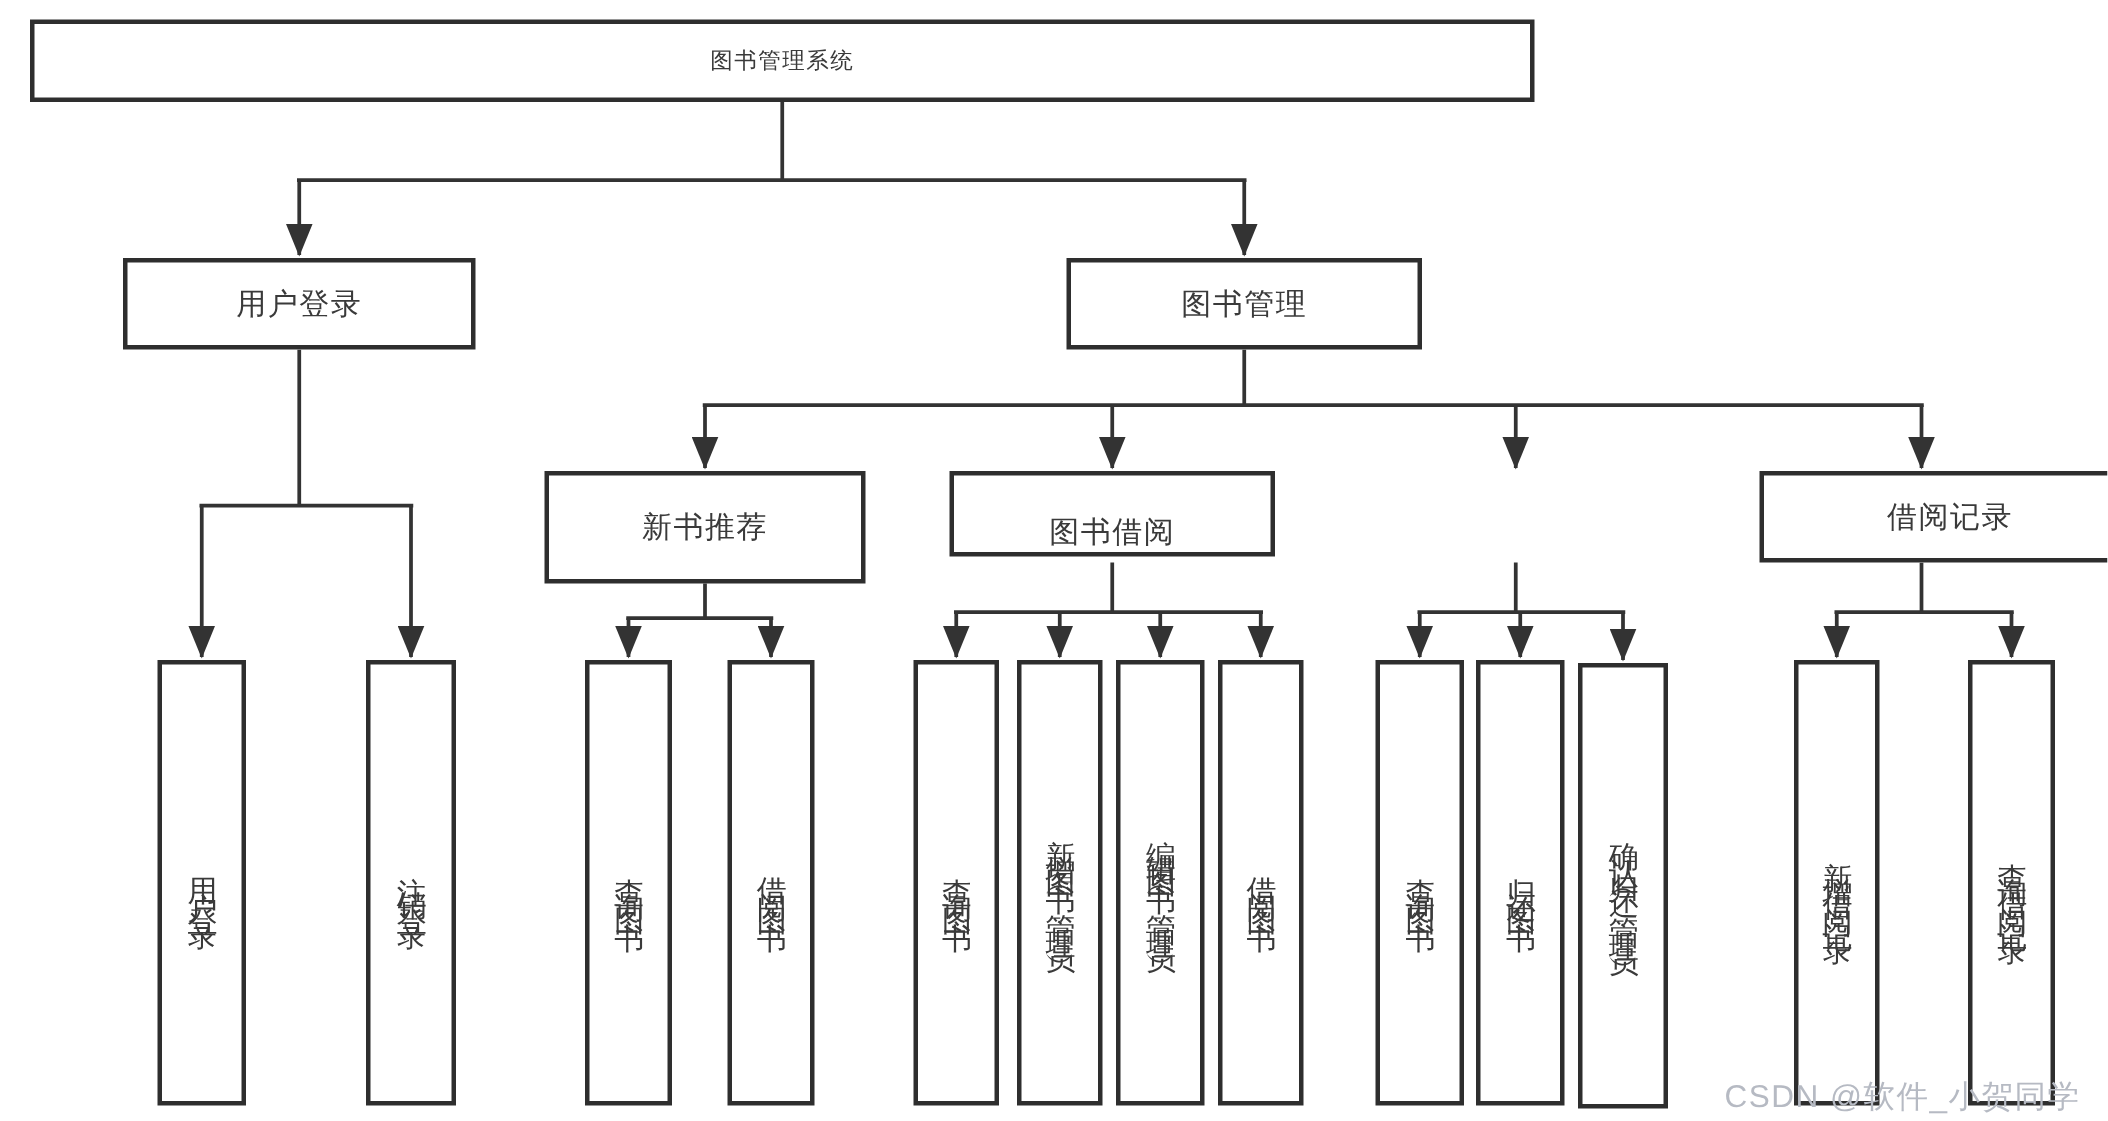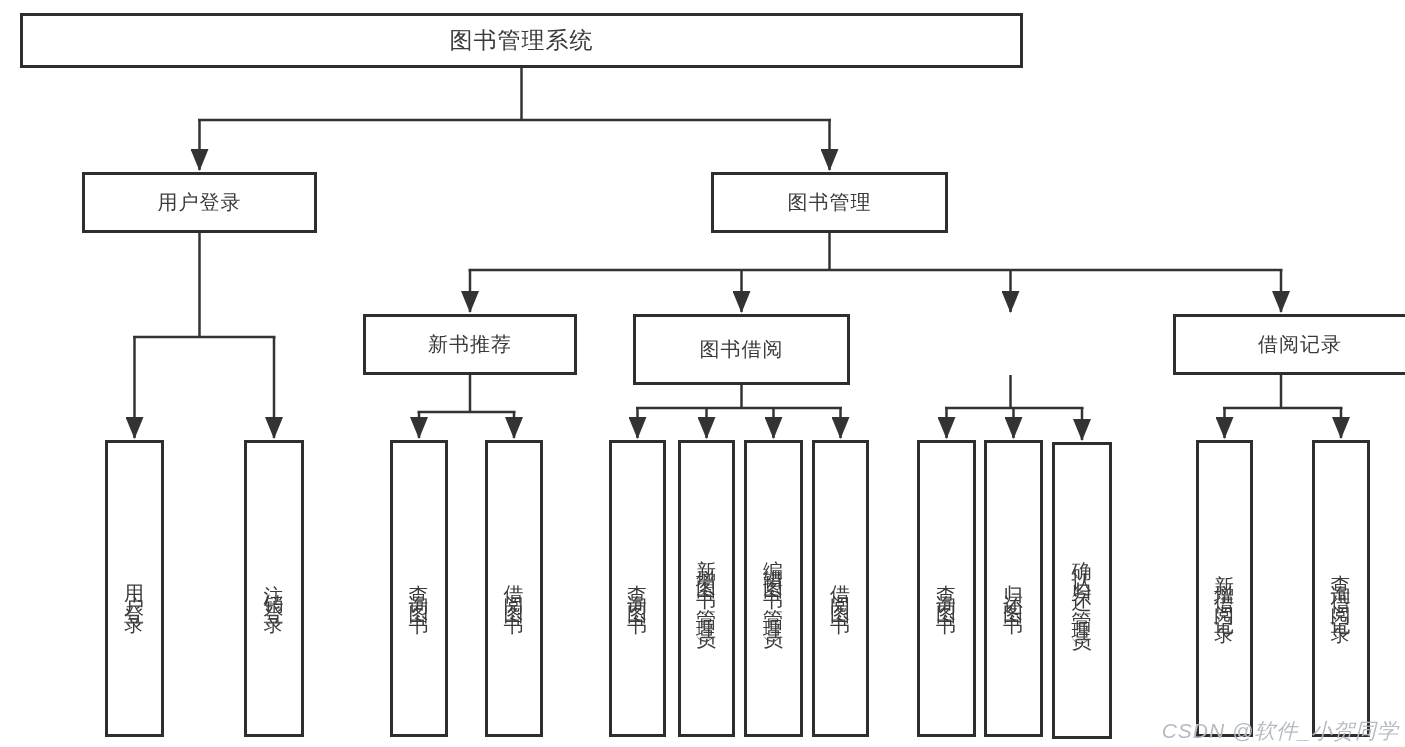--- a/index.html
+++ b/index.html
@@ -20,38 +20,37 @@
     position: absolute;
     box-sizing: border-box;
     border: 3px solid #2e2e2e;
     background: #ffffff;
     display: flex;
     align-items: center;
     justify-content: center;
     color: #3a3a3a;
   }
   .h-node { font-size: 20px; letter-spacing: 1px; }
-  .root-node { font-size: 23px; letter-spacing: 1px; }
+  .root-node { font-size: 15px; letter-spacing: 1px; }
   .v-node { font-size: 20px; }
   .v-label {
     writing-mode: vertical-rl;
     text-orientation: mixed;
     letter-spacing: 0.5em;
     line-height: 1;
     white-space: nowrap;
   }
   .watermark {
     position: absolute;
-    right: 6px;
+    right: 18px;
     bottom: 2px;
     font-size: 21px;
     color: #b6bac3;
     letter-spacing: 1px;
     pointer-events: none;
-    font-style: italic;
   }
 </style>
 </head>
 <body>
 
 <div class="canvas">
 
   <svg class="wires" viewBox="0 0 1405 747" xmlns="http://www.w3.org/2000/svg">
     <defs>
       <marker id="arrow" markerUnits="userSpaceOnUse" markerWidth="22" markerHeight="18" viewBox="0 0 22 18" refX="21" refY="9" orient="auto">
@@ -106,24 +105,24 @@
     <span>图书管理系统</span>
   </div>
 
   <div class="node h-node" style="left:82px; top:172px; width:235px; height:61px;">
     <span>用户登录</span>
   </div>
   <div class="node h-node" style="left:711px; top:172px; width:237px; height:61px;text-align:right;">
     <span>图书管理</span>
   </div>
 
-  <div class="node h-node" style="left:363px; top:314px; width:214px; height:61px;">
+  <div class="node h-node" style="left:363px; top:314px; width:214px; height:75px;">
     <span>新书推荐</span>
   </div>
-  <div class="node h-node" style="left:633px; top:314px; width:217px; height:71px;">
+  <div class="node h-node" style="left:633px; top:314px; width:217px; height:57px;align-items:flex-end;">
     <span>图书借阅</span>
   </div>
   <div class="node h-node" style="left:1173px; top:314px; width:254px; height:61px;">
     <span>借阅记录</span>
   </div>
 
   <div class="node v-node" style="left:105px; top:440px; width:59px; height:297px;">
     <span class="v-label">用户登录</span>
   </div>
   <div class="node v-node" style="left:244px; top:440px; width:60px; height:297px;">

